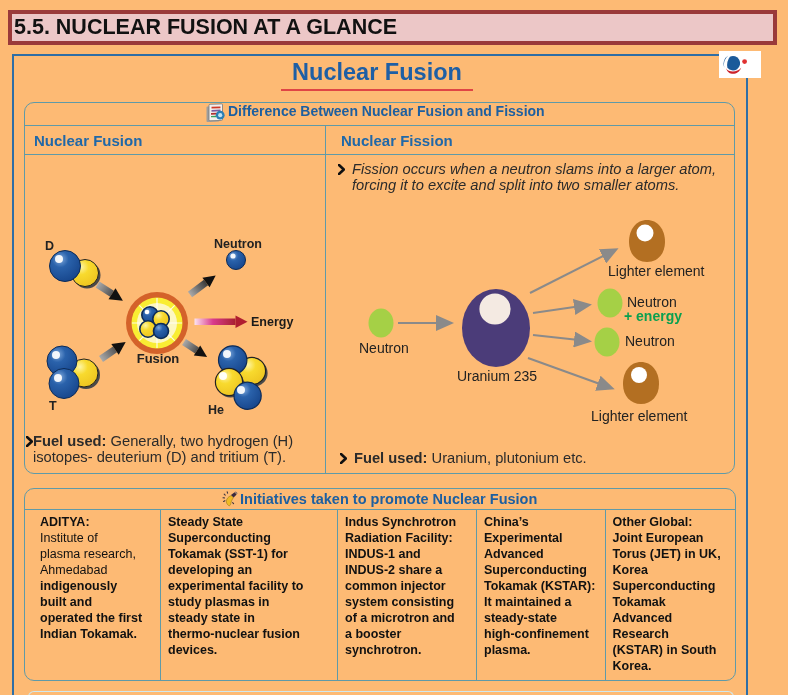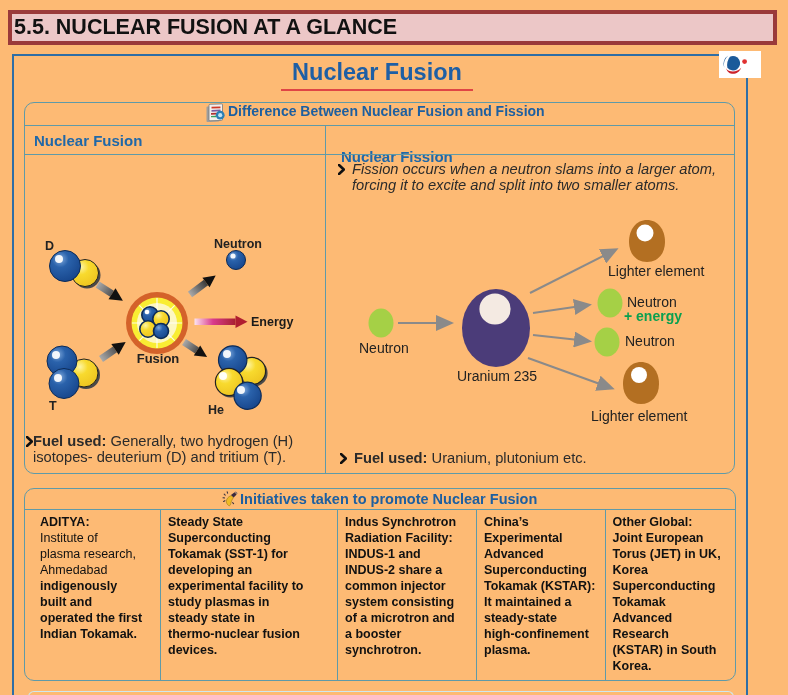--- a/index.html
+++ b/index.html
@@ -44,21 +44,21 @@
             <rect x="5" y="1.5" width="13.5" height="16.5" fill="#f2f0ee" stroke="#777" stroke-width="0.8" rx="1"></rect>
             <rect x="7.5" y="4" width="9" height="1.8" fill="#cf3a28"></rect>
             <rect x="7.5" y="7.2" width="9" height="1.7" fill="#7c5b9e"></rect>
             <rect x="7" y="10.2" width="6" height="1.7" fill="#b03030"></rect>
             <rect x="7" y="13.2" width="5" height="1.4" fill="#3aa05a"></rect>
           </g>
           <circle cx="16.2" cy="12.2" r="4.4" fill="#2a7fb5"></circle>
           <circle cx="16.2" cy="12.2" r="2.1" fill="#bfe0f2"></circle>
         </svg>Difference Between Nuclear Fusion and Fission</div>
     <div class="colhead" style="left:9px; width:290px;">Nuclear Fusion</div>
-    <div class="colhead" style="left:316px; width:300px;margin-top:16px;">Nuclear Fission</div>
+    <div class="colhead" style="left:316px; width:300px;">Nuclear Fission</div>
     <div class="colheadline"></div>
     <div class="vdivider"></div>
 
 
     <div class="bodytext" style="left:313px; top:59px; width:400px;font-style:italic;"><svg width="7" height="11" viewBox="0 0 7 11" style="vertical-align:-1px">
           <path d="M 1,1 L 5.8,5.5 L 1,10" fill="none" stroke="#111" stroke-width="2.6" stroke-linecap="round" stroke-linejoin="round"></path>
         </svg><span style="display:inline-block;width:7px"></span>Fission occurs when a neutron slams into a larger atom,<br><span style="display:inline-block;width:14px"></span>forcing it to excite and split into two smaller atoms.</div>
 
     <svg style="position:absolute; left:0px; top:126px;" width="302" height="198" viewBox="0 0 302 198">
       <defs>

